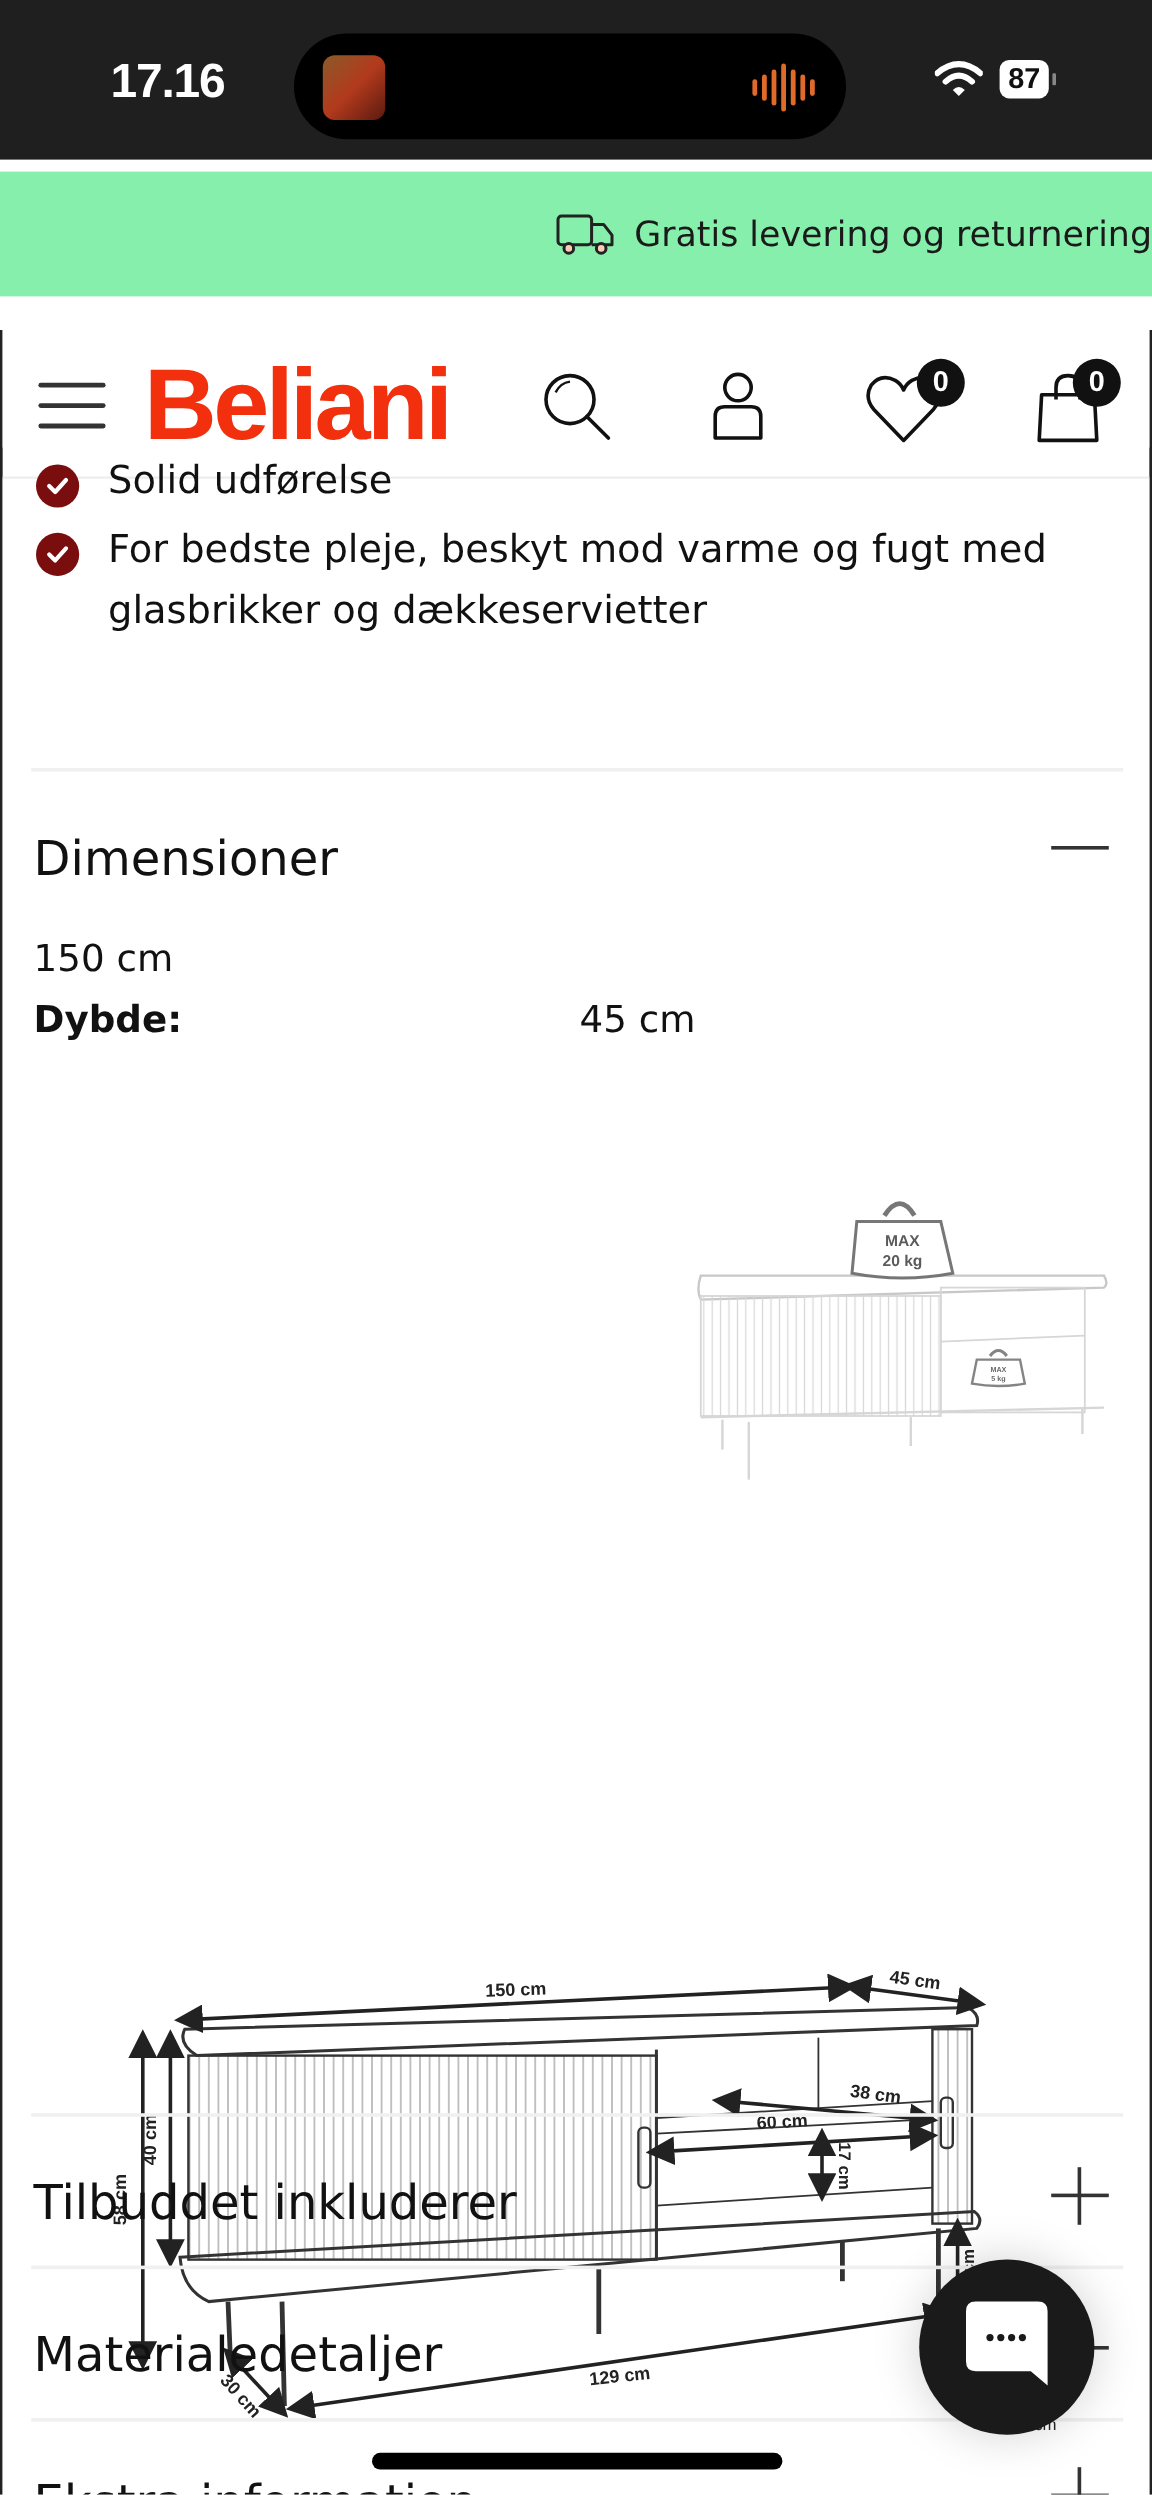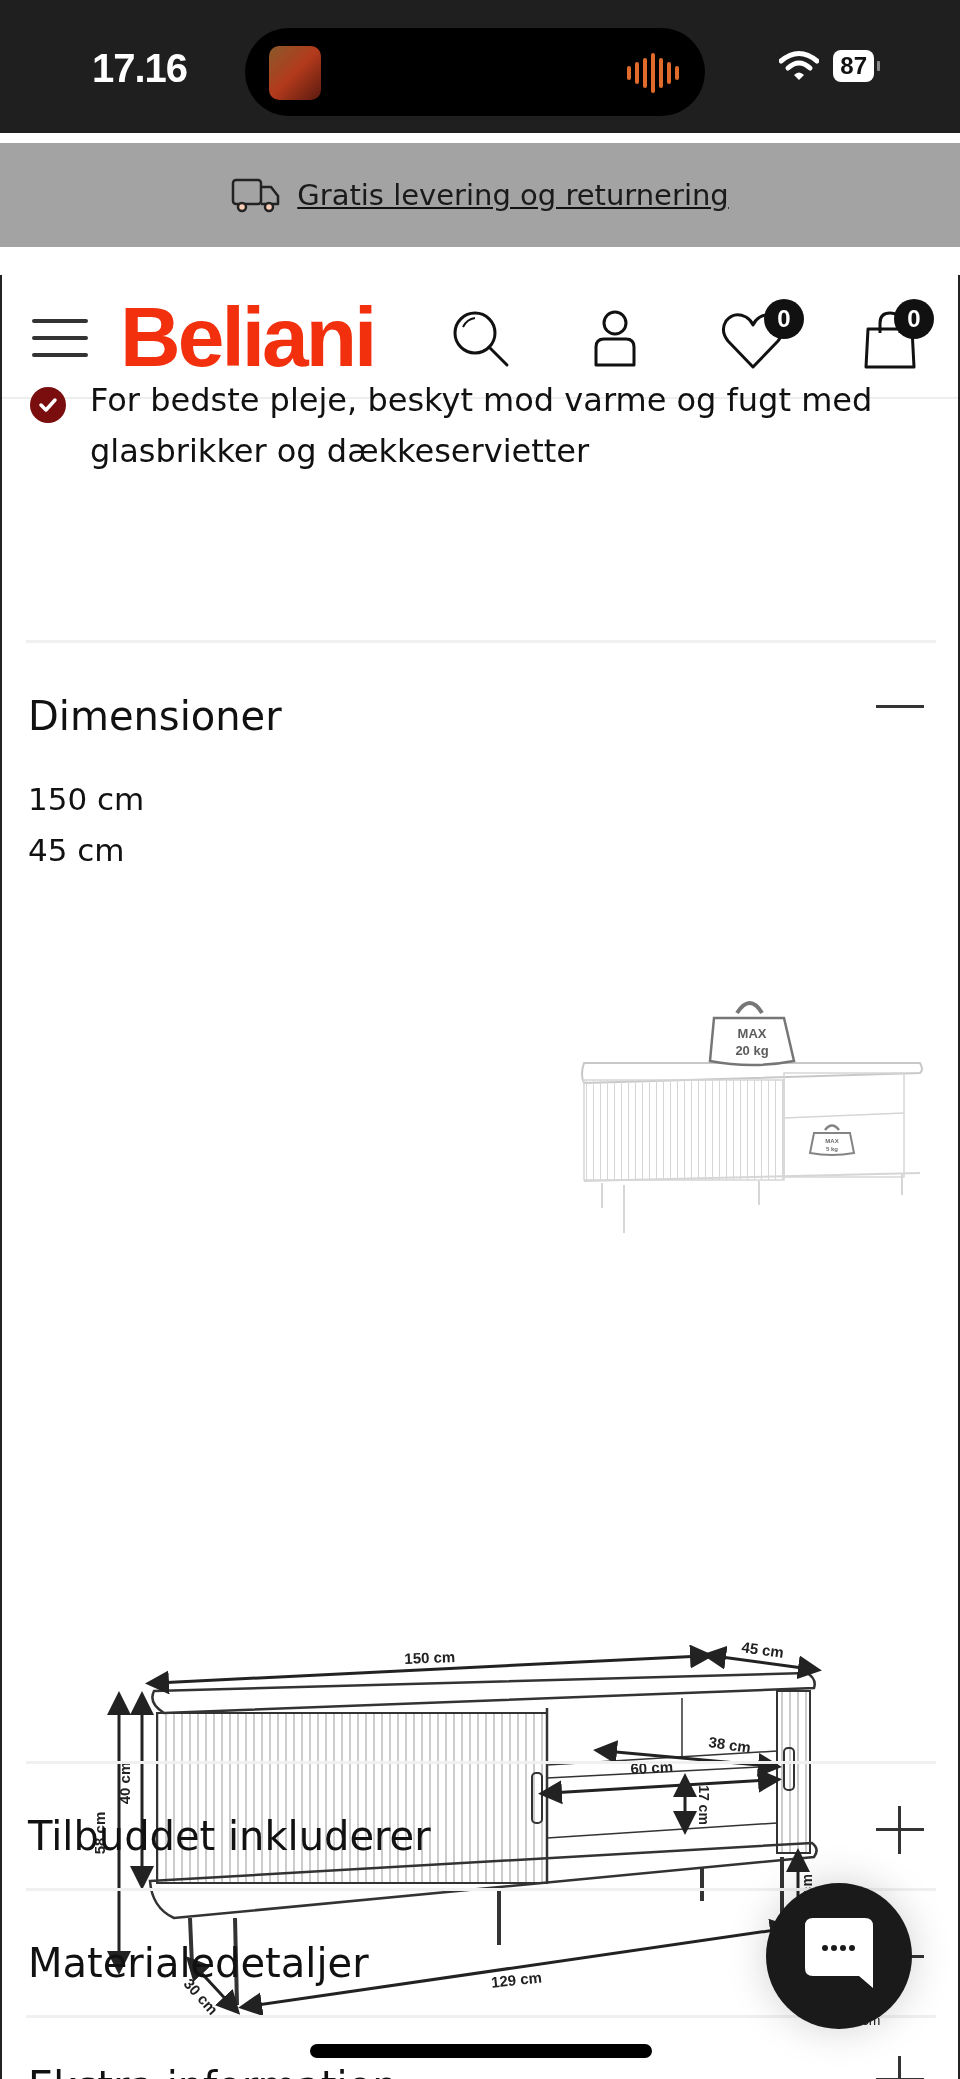--- a/index.html
+++ b/index.html
@@ -9,21 +9,21 @@
   .status-bar { position: absolute; left: 0; top: 0; width: 960px; height: 133px; background: #1f1f1f; }
   .status-time { position: absolute; left: 92px; top: 46px; font-family: "Liberation Sans", sans-serif; font-size: 40px; color: #fff; font-weight: 600; letter-spacing: -1px; }
   .island { position: absolute; left: 245px; top: 28px; width: 460px; height: 88px; border-radius: 44px; background: #000; }
   .island-art { position: absolute; left: 24px; top: 18px; width: 52px; height: 54px; border-radius: 10px; background: linear-gradient(135deg,#8a5a2a,#b33a1c 50%,#5a1a10); }
   .island-wave { position: absolute; right: 26px; top: 22px; height: 46px; display: flex; align-items: center; gap: 4px; }
   .island-wave span { width: 4px; background: #e06a2a; border-radius: 2px; }
   .status-right { position: absolute; right: 86px; top: 50px; display: flex; align-items: center; gap: 14px; }
   .battery { background: #fff; color: #111; font-family: "Liberation Sans", sans-serif; font-weight: 700; font-size: 24px; border-radius: 8px; padding: 2px 7px; position: relative; }
   .battery::after { content: ""; position: absolute; right: -6px; top: 11px; width: 3px; height: 10px; background: #888; border-radius: 1px; }
 
-  .promo { position: absolute; left: 0; top: 143px; width: 960px; height: 104px; background: #a3a3a3; display: flex; align-items: center; justify-content: center; gap: 16px; text-decoration: underline; }
+  .promo { position: absolute; left: 0; top: 143px; width: 960px; height: 104px; background: #86efac; display: flex; align-items: center; justify-content: flex-end; gap: 16px; }
   .promo-text { font-size: 29px; color: #1a1a1a; font-family: "DejaVu Sans", sans-serif; }
 
   .header { position: absolute; left: 0; top: 247px; width: 960px; height: 124px; background: #fff; border-bottom: 2px solid #eee; border-left: 2px solid #222; border-right: 2px solid #222; margin-top: 28px; }
   .hamburger { position: absolute; left: 30px; top: 44px; width: 56px; height: 38px; display: flex; flex-direction: column; justify-content: space-between; }
   .hamburger span { display: block; height: 4px; background: #333; border-radius: 2px; }
   .logo { position: absolute; left: 118px; top: 14px; font-family: "Liberation Sans", sans-serif; font-size: 84px; font-weight: 700; color: #f2300e; letter-spacing: -3px; }
   .hdr-icon { position: absolute; top: 30px; width: 66px; height: 66px; }
   .badge { position: absolute; width: 40px; height: 40px; border-radius: 50%; background: #111; color: #fff; font-family: "Liberation Sans", sans-serif; font-size: 24px; font-weight: 700; display: flex; align-items: center; justify-content: center; }
 
   .content { position: absolute; left: 0; top: 373px; width: 960px; height: 1706px; border-left: 2px solid #222; border-right: 2px solid #222; overflow: hidden; }
@@ -125,36 +125,45 @@
 
 <div class="content">
 
   <div class="features">
     <div class="feature">
       <div class="check">
         <svg width="20" height="16" viewBox="0 0 20 16">
             <path d="M3 8 L8 13 L17 3" stroke="#fff" stroke-width="3.5" fill="none" stroke-linecap="round" stroke-linejoin="round"></path>
           </svg>
       </div>
+      <div class="feature-text">Solid udførelse</div>
+    </div>
+    <div class="feature">
+      <div class="check">
+        <svg width="20" height="16" viewBox="0 0 20 16">
+            <path d="M3 8 L8 13 L17 3" stroke="#fff" stroke-width="3.5" fill="none" stroke-linecap="round" stroke-linejoin="round"></path>
+          </svg>
+      </div>
       <div class="feature-text">For bedste pleje, beskyt mod varme og fugt med glasbrikker og dækkeservietter</div>
     </div>
   </div>
 
   <div class="divider" style="top:267px"></div>
 
   <div>
     <div class="section-title" style="top:320px">Dimensioner</div>
     <div class="toggle minus" style="top:310px"></div>
   </div>
 
   <div class="dims">
     <div class="dim-row">
       <span class="dim-value">150 cm</span>
     </div>
     <div class="dim-row">
+      <span class="dim-label">Dybde:</span>
       <span class="dim-value">45 cm</span>
     </div>
   </div>
 
   <svg class="diagram" viewBox="0 620 960 1110" font-family="Liberation Sans, sans-serif" font-weight="700">
     <defs>
       <pattern id="slats" width="8" height="10" patternUnits="userSpaceOnUse">
         <line x1="4" y1="0" x2="4" y2="10" stroke="#999" stroke-width="1"></line>
       </pattern>
       <pattern id="slatsLight" width="7" height="10" patternUnits="userSpaceOnUse">

